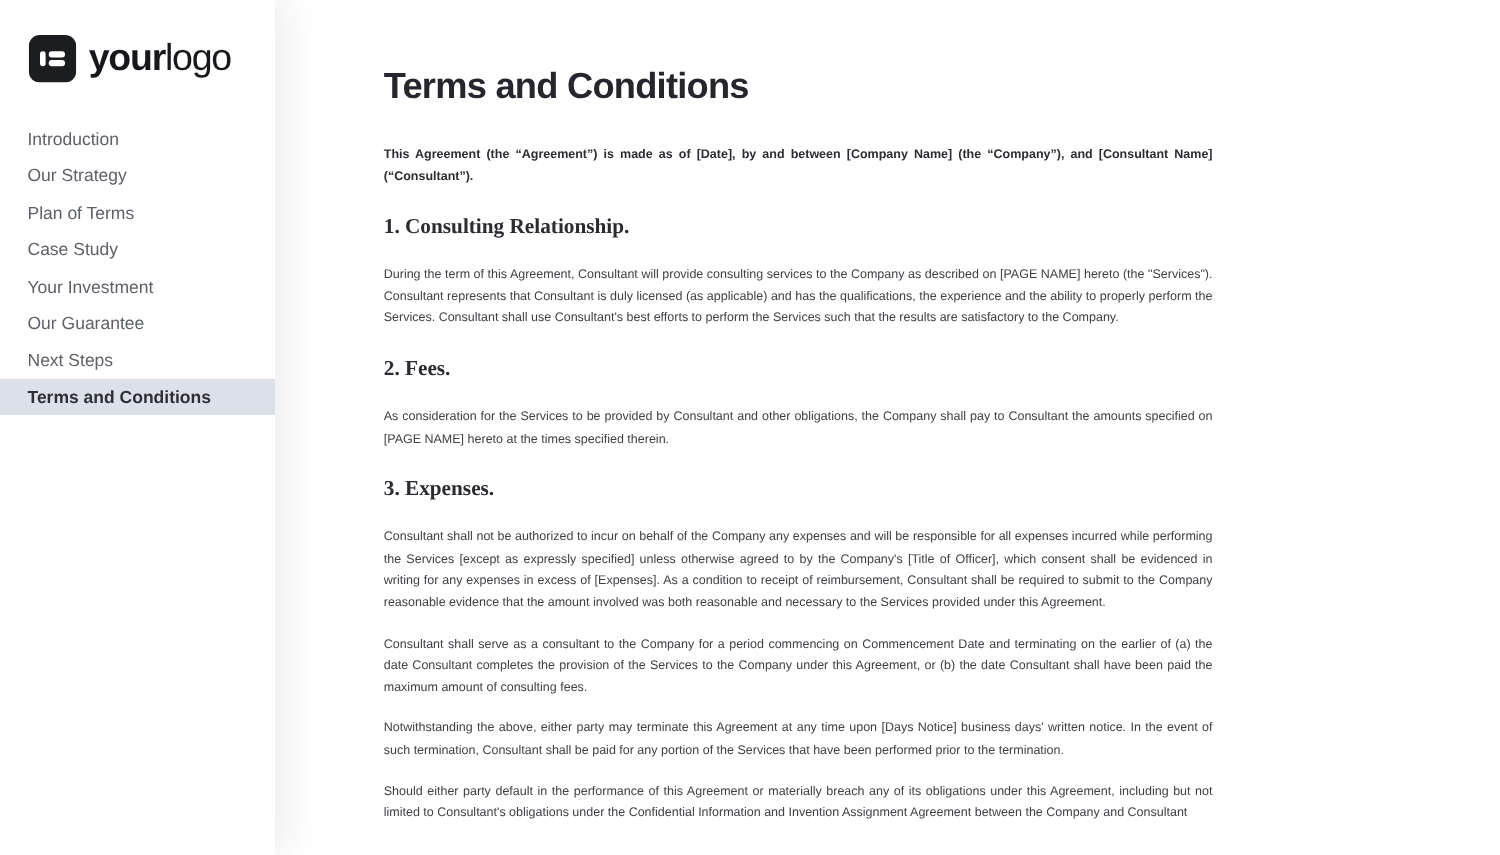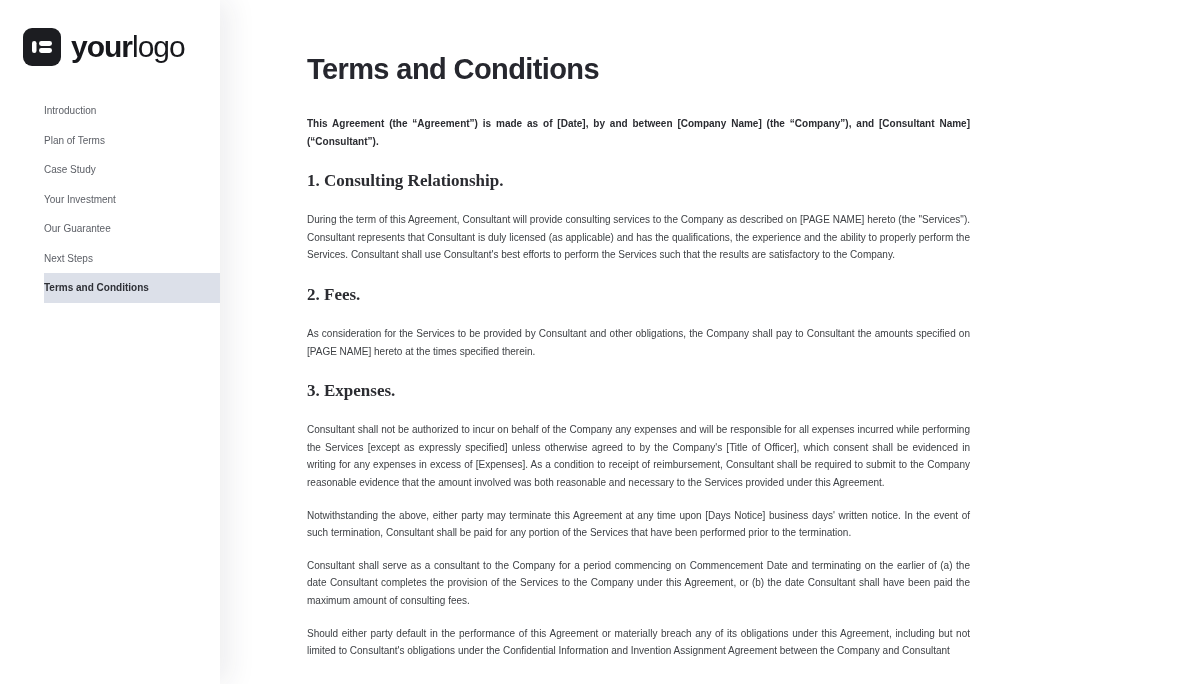--- a/index.html
+++ b/index.html
@@ -34,25 +34,25 @@
     color: #17181c;
     line-height: 1;
   }
   .logo-text .bold { font-weight: bold; }
   .logo-text .light { font-weight: normal; }
 
   .nav { margin-top: 30px; }
   .nav-item {
     height: 29.5px;
     display: flex; align-items: center;
-    font-size: 10px;
+    padding-left: 22px;
+    font-size: 14px;
     color: #5d6067;
     cursor: pointer;
     white-space: nowrap;
-    margin-left: 44px;
   }
   .nav-item.active {
     background: #dce0e9;
     color: #2e3036;
     font-weight: bold;
   }
 
   
   .content {
     position: absolute; left: 220px; right: 0; top: 0; bottom: 0;
@@ -100,20 +100,21 @@
         <rect x="0" y="0" width="38" height="38" rx="9" fill="#1c1d21"></rect>
         <rect x="9" y="13" width="4.5" height="12" rx="2.2" fill="#ffffff"></rect>
         <rect x="16" y="13" width="13" height="5" rx="2.4" fill="#ffffff"></rect>
         <rect x="16" y="20" width="13" height="5" rx="2.4" fill="#ffffff"></rect>
       </svg>
       <div class="logo-text"><span class="bold">your</span><span class="light">logo</span></div>
     </div>
 
     <nav class="nav">
       <div class="nav-item">Introduction</div>
+      <div class="nav-item">Our Strategy</div>
       <div class="nav-item">Plan of Terms</div>
       <div class="nav-item">Case Study</div>
       <div class="nav-item">Your Investment</div>
       <div class="nav-item">Our Guarantee</div>
       <div class="nav-item">Next Steps</div>
       <div class="nav-item active">Terms and Conditions</div>
     </nav>
   </aside>
 
   <main class="content">
@@ -131,20 +132,20 @@
         <h2>2. Fees.</h2>
         <p>As consideration for the Services to be provided by Consultant and other obligations, the Company shall pay to Consultant the amounts specified on [PAGE NAME] hereto at the times specified therein.</p>
       </section>
 
       <section>
         <h2>3. Expenses.</h2>
         <p>Consultant shall not be authorized to incur on behalf of the Company any expenses and will be responsible for all expenses incurred while performing the Services [except as expressly specified] unless otherwise agreed to by the Company's [Title of Officer], which consent shall be evidenced in writing for any expenses in excess of [Expenses]. As a condition to receipt of reimbursement, Consultant shall be required to submit to the Company reasonable evidence that the amount involved was both reasonable and necessary to the Services provided under this Agreement.</p>
       </section>
 
       <section>
+        <p>Consultant shall serve as a consultant to the Company for a period commencing on Commencement Date and terminating on the earlier of (a) the date Consultant completes the provision of the Services to the Company under this Agreement, or (b) the date Consultant shall have been paid the maximum amount of consulting fees.</p>
         <p>Notwithstanding the above, either party may terminate this Agreement at any time upon [Days Notice] business days' written notice. In the event of such termination, Consultant shall be paid for any portion of the Services that have been performed prior to the termination.</p>
-        <p>Consultant shall serve as a consultant to the Company for a period commencing on Commencement Date and terminating on the earlier of (a) the date Consultant completes the provision of the Services to the Company under this Agreement, or (b) the date Consultant shall have been paid the maximum amount of consulting fees.</p>
         <p>Should either party default in the performance of this Agreement or materially breach any of its obligations under this Agreement, including but not limited to Consultant's obligations under the Confidential Information and Invention Assignment Agreement between the Company and Consultant</p>
       </section>
     </div>
   </main>
 
 </div>
 
 </body></html>

